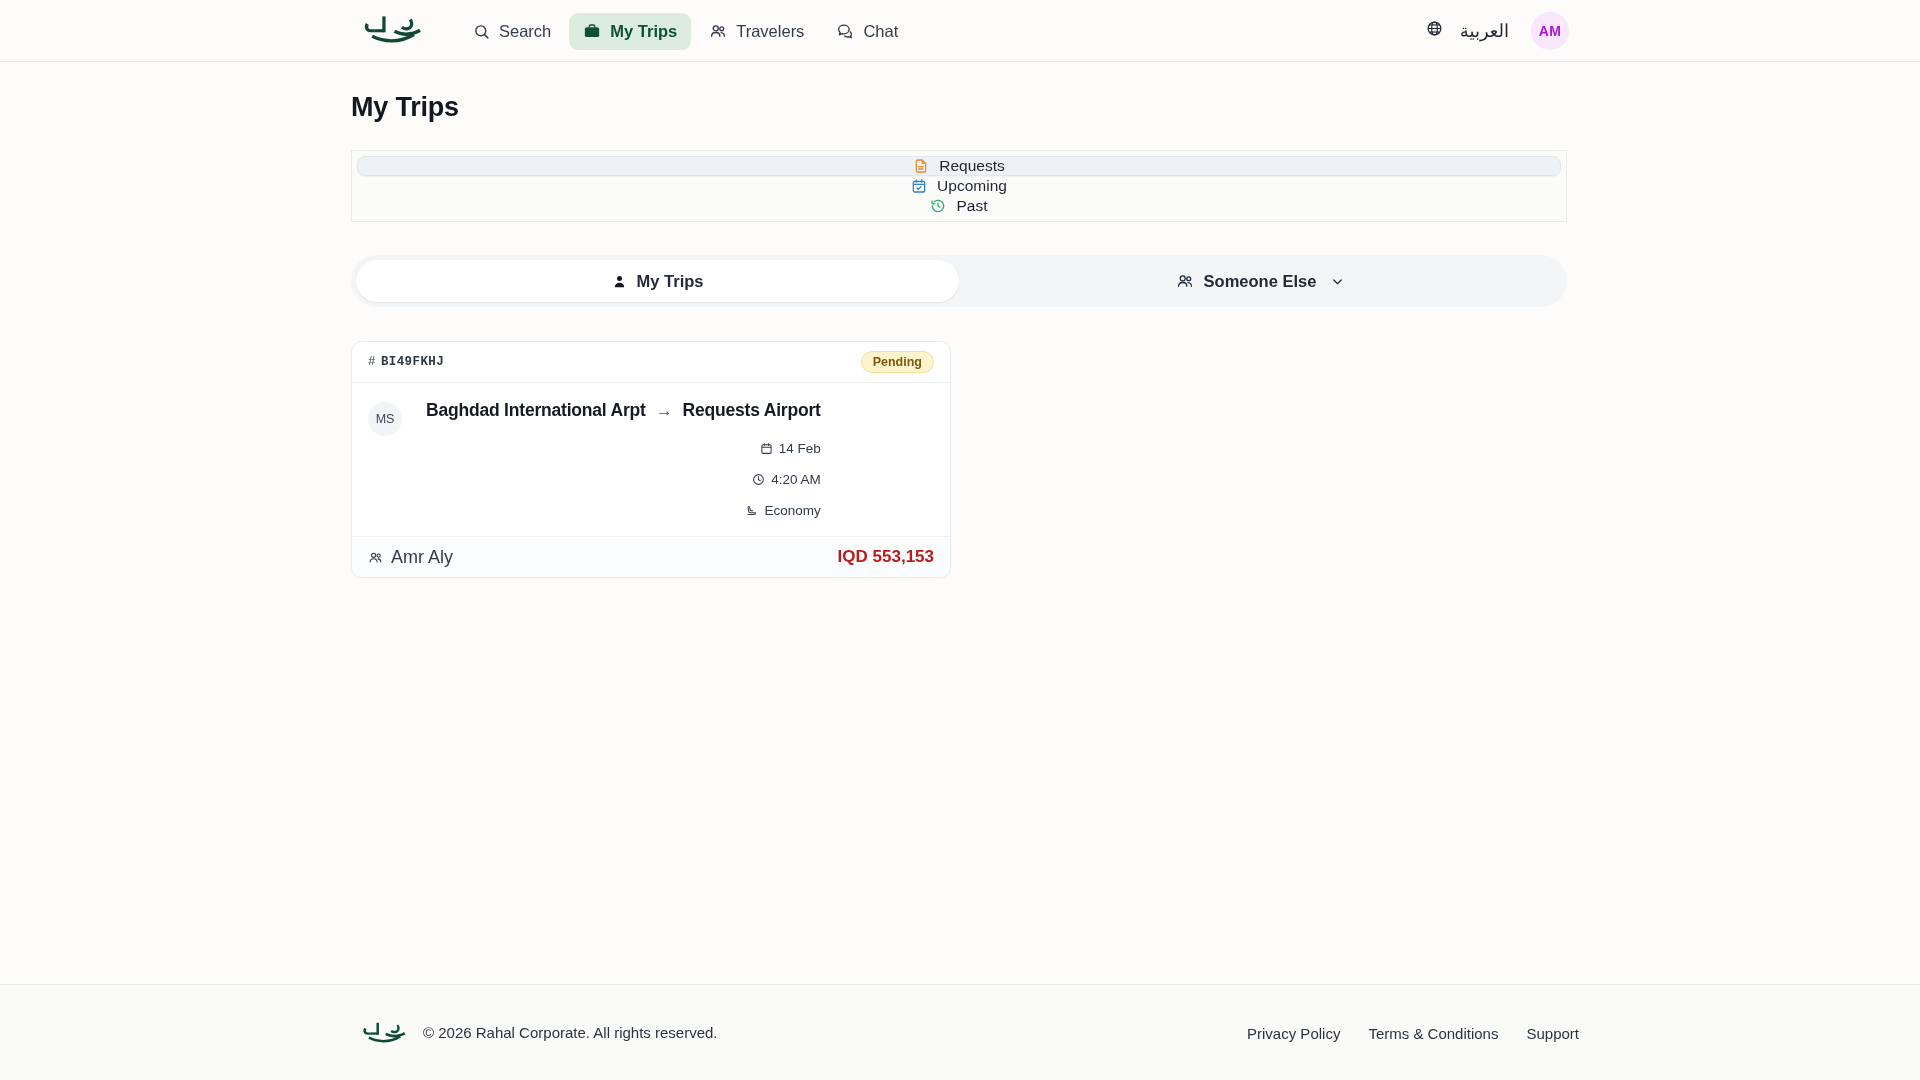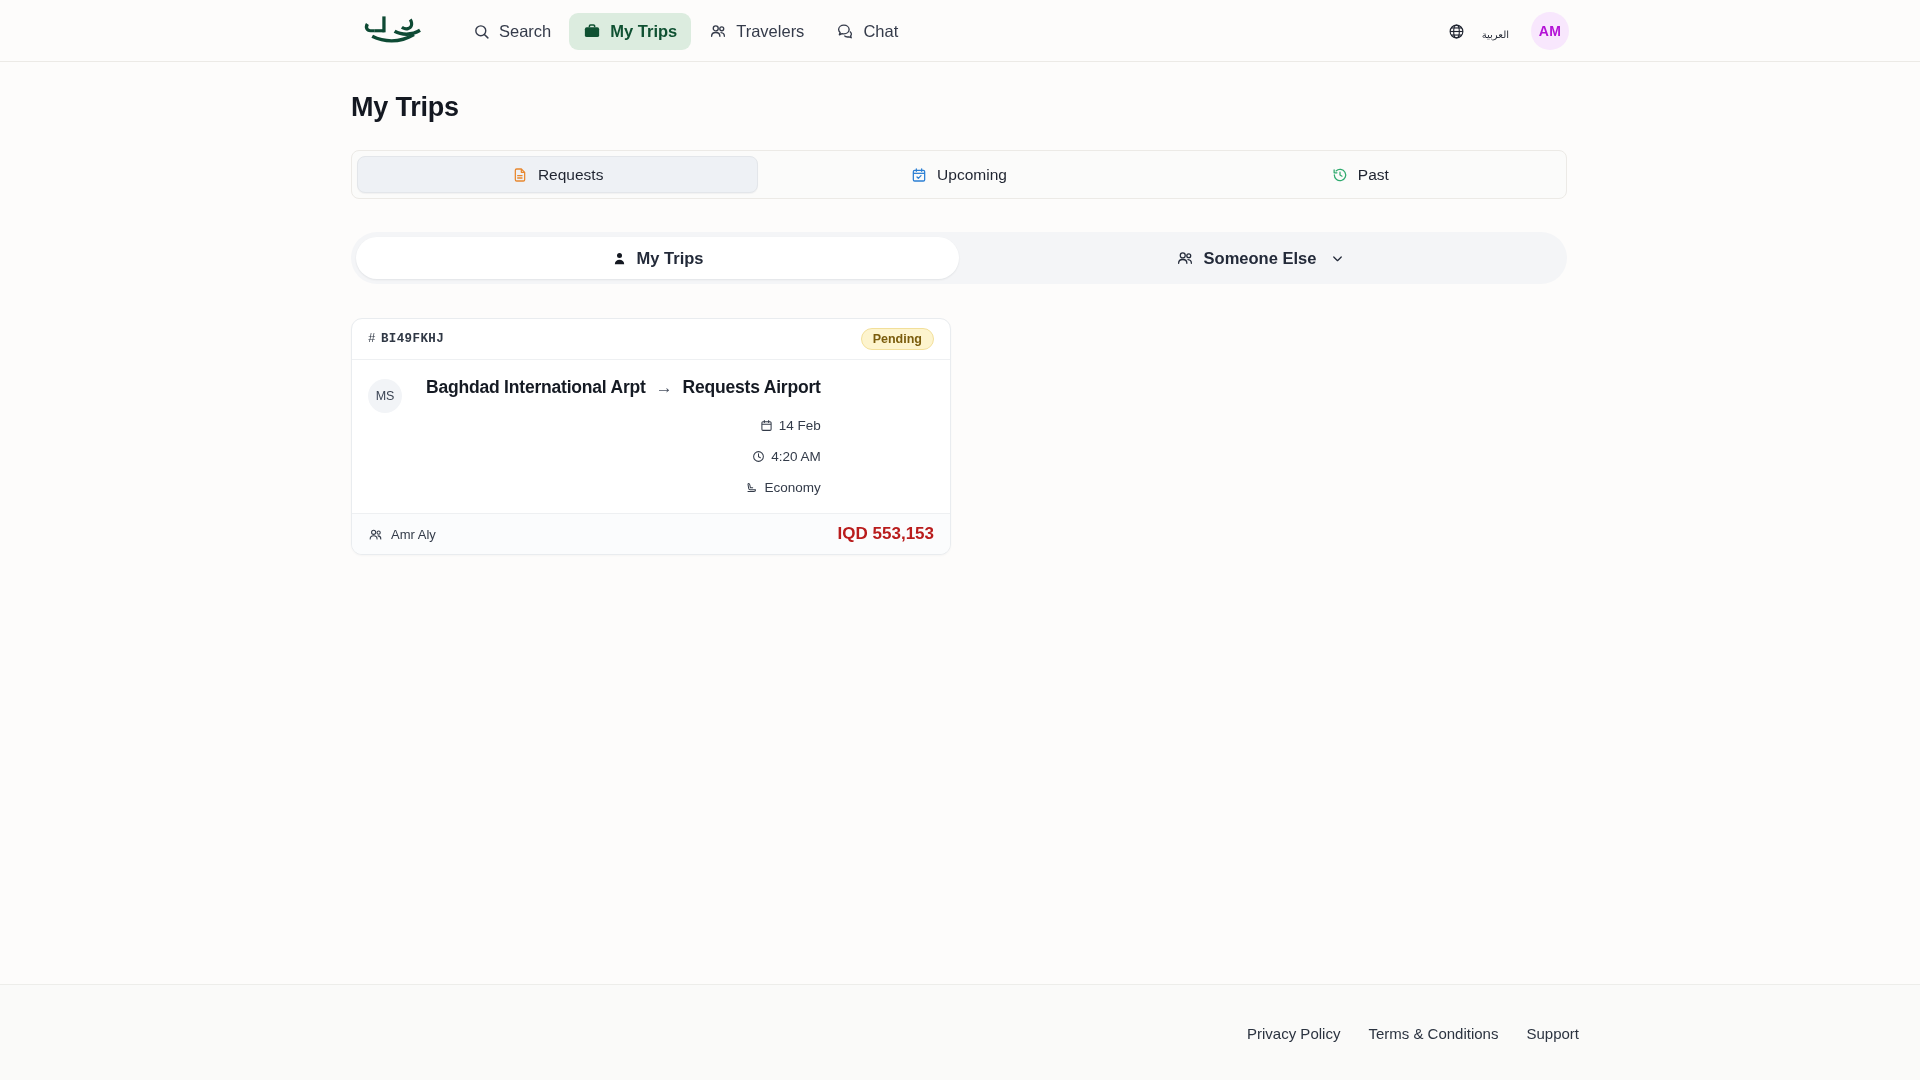--- a/index.html
+++ b/index.html
@@ -33,22 +33,22 @@
     white-space: nowrap;
   }
   .nav-item.active { background: #dcecdf; color: #0f5132; font-weight: 600; }
   .nav-item .ic { display: flex; align-items: center; }
 
   .header-right {
     position: absolute; right: 351px; top: 0; height: 62px;
     display: flex; align-items: center; gap: 22px;
   }
   .lang-toggle {
-    display: flex; align-items: flex-end; gap: 17px;
-    font-size: 10px; color: #1f2430; cursor: pointer;
+    display: flex; align-items: flex-start; gap: 17px;
+    font-size: 18px; color: #1f2430; cursor: pointer;
     direction: rtl;
   }
   .avatar-top {
     width: 38px; height: 38px; border-radius: 50%;
     background: #f8e7fd; color: #b412d6;
     display: flex; align-items: center; justify-content: center;
     font-size: 14px; font-weight: 700; letter-spacing: .3px;
     cursor: pointer;
   }
 
@@ -59,23 +59,24 @@
   .page-title {
     font-size: 27px; font-weight: 700; color: #141821;
     letter-spacing: -0.2px; margin-bottom: 27px;
   }
 
   
   .seg-tabs {
     display: flex; width: 100%;
     background: #fbfbfa;
     border: 1px solid #eceae6;
-    border-radius: 8px;
+    border-radius: 0;
     padding: 5px;
     margin-bottom: 33px;
+    flex-direction: column;
   }
   .seg-tab {
     flex: 1;
     display: flex; align-items: center; justify-content: center; gap: 10px;
     height: 37px; border-radius: 8px;
     font-size: 15.5px; color: #1f2430; cursor: pointer;
     border: 1px solid transparent;
   }
   .seg-tab.active {
     background: #eef1f5;
@@ -143,21 +144,21 @@
   .meta-item {
     display: flex; align-items: center; gap: 6px;
     font-size: 13.5px; color: #333b49;
   }
   .card-foot {
     height: 41px; padding: 0 16px;
     display: flex; align-items: center; justify-content: space-between;
     border-top: 1px solid #eef0f2;
     background: #fbfcfd;
   }
-  .pax { display: flex; align-items: center; gap: 8px; font-size: 13px; color: #333b49; }
+  .pax { display: flex; align-items: center; gap: 8px; font-size: 18px; color: #333b49; }
   .price { font-size: 17px; font-weight: 700; color: #b91c1c; padding-left: 25px; }
 
   
   .footer {
     height: 96px; min-height: 96px;
     background: #fafaf9;
     border-top: 1px solid #ededea;
     position: relative;
   }
   .footer-left {
@@ -390,18 +391,31 @@
         </div>
         <div class="price">IQD 553,153</div>
       </div>
 
     </div>
 
   </div>
 </div>
 
 <div class="footer">
+  <div class="footer-left">
+    <svg width="58" height="30" viewBox="0 0 72 40">
+      <g fill="#0e4a34">
+        <path d="M60.5 8.5c1.6 2.4 2.2 5.2 1.4 7.6-.7 2.2-2.5 3.6-4.6 4.1-2.6.6-5.3-.1-7.4-1.6l1.9-2.7c1.5 1 3.3 1.5 4.9 1.1 1.1-.3 1.9-1 2.2-2 .4-1.4 0-3.1-1-4.6l2.6-1.9z"></path>
+        <path d="M44.5 19.8c3.3 1.7 7.1 2.6 11 2.6 4.6 0 9-1.3 12.6-3.6l1.8 2.9c-4.2 2.7-9.2 4.2-14.4 4.2-4.6 0-9-1.1-12.8-3.1l1.8-3z"></path>
+        <path d="M19.5 22.3c-2.4 0-4.3-1.1-5.2-3-.9-1.9-.6-4.2.7-6.2l2.9 1.9c-.7 1.1-.9 2.3-.5 3.1.3.7 1 1.1 2.1 1.1h3.9v3.1h-3.9z"></path>
+        <path d="M23.3 22.3v-3.1h10.1v3.1H23.3z"></path>
+        <path d="M31.3 6.4h3.3v15.9h-3.3V6.4z"></path>
+        <path d="M22 24.8c5.7 2.9 12.1 4.4 18.6 4.4 7.6 0 15-2.1 21.4-6.1l1.8 2.9c-7 4.3-15 6.6-23.2 6.6-7.1 0-14-1.7-20.2-4.8l1.6-3z"></path>
+      </g>
+    </svg>
+    <span class="copyright">© 2026 Rahal Corporate. All rights reserved.</span>
+  </div>
   <div class="footer-right">
     <a class="footer-link">Privacy Policy</a>
     <a class="footer-link">Terms &amp; Conditions</a>
     <a class="footer-link">Support</a>
   </div>
 </div>
 
 </body></html>

